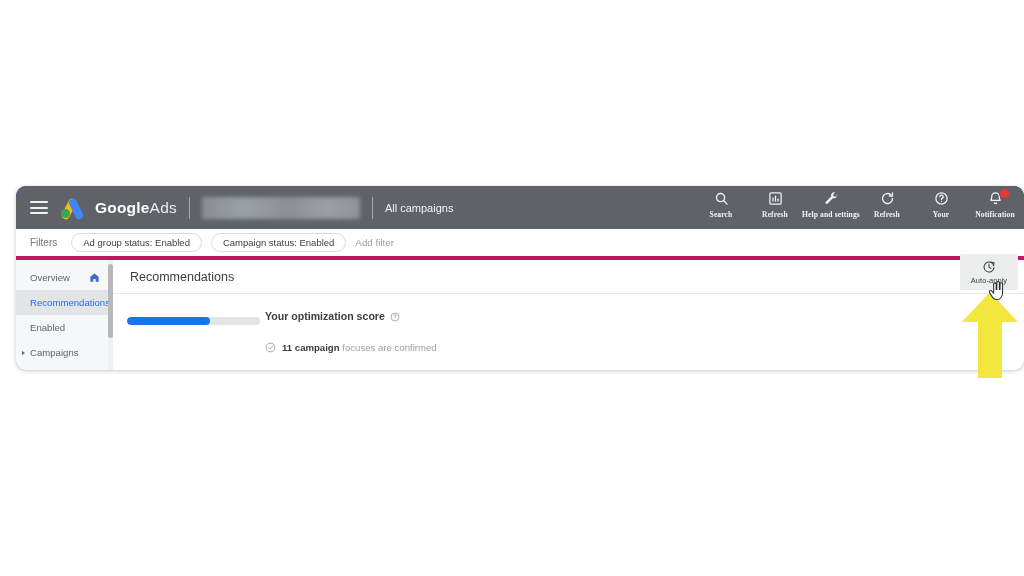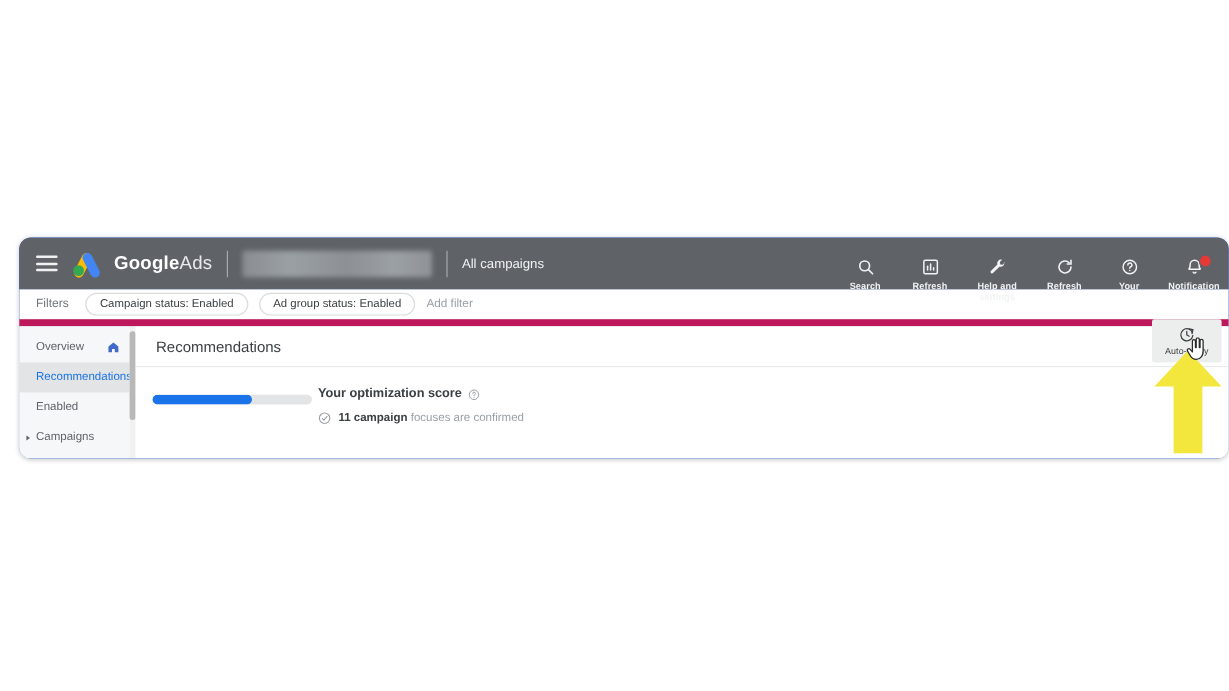--- a/index.html
+++ b/index.html
@@ -8,21 +8,21 @@
     background: #ffffff;
     font-family: "Liberation Sans", sans-serif;
     overflow: hidden;
   }
 
   #screen { position: relative; width: 1024px; height: 576px; background: #fff; }
 
   
   .app-window {
     position: absolute;
-    left: 16px; top: 198px;
+    left: 16px; top: 186px;
     width: 1008px; height: 184px;
     border-radius: 10px;
     overflow: hidden;
     background: #1d4ed8;
     box-shadow: 0 1px 4px rgba(0,0,0,.22);
   }
 
   
   .topbar {
     position: relative;
@@ -64,42 +64,42 @@
 
   .redacted {
     width: 158px; height: 22px;
     background: linear-gradient(90deg,#8a8d91 0%, #9aa0a4 25%, #8d9094 55%, #9ba0a4 80%, #8f9296 100%);
     filter: blur(2.2px);
     border-radius: 2px;
   }
 
   .page-scope { font-size: 11px; color:#f1f3f4; white-space: nowrap; }
 
-  .topbar-actions { margin-left: auto; display:flex; align-items:flex-start; height:43px; padding-top:16px; padding-right:2px;}
+  .topbar-actions { margin-left: auto; display:flex; align-items:flex-start; height:43px; padding-top:4px; padding-right:2px;font-family:Liberation Serif, serif;}
   .tb-item {
     width: 54px; display:flex; flex-direction:column; align-items:center;
     cursor: pointer; position: relative;
   }
   .tb-item.wide { width: 58px; }
   .tb-ico { height: 17px; display:flex; align-items:center; justify-content:center; color:#f1f3f4; }
   .tb-ico svg { display:block; }
   .tb-label {
     font-size: 7.6px; color:#f1f3f4; text-align:center; line-height: 9px;
     margin-top: 3px; letter-spacing:.1px; font-weight:700;
   }
   .badge-dot {
     position:absolute; right: 12px; top:-2px;
     width: 11px; height: 11px; border-radius:50%;
     background:#e53935; border: 1.5px solid #5f6368;
   }
 
   
   .filterbar {
     height: 31px; background:#fff;
-    border-bottom: 6px solid #be185d;
+    border-bottom: 4px solid #be185d;
     display:flex; align-items:center; padding-left: 14px;
   }
   .filters-label { font-size: 10px; color:#70757a; margin-right: 14px; }
   .chip {
     height: 19px; padding: 0 11px;
     border: 1px solid #dadce0; border-radius: 10px;
     font-size: 9.5px; color:#3c4043;
     display:flex; align-items:center; margin-right: 9px;
     background:#fff; cursor:pointer; white-space:nowrap;
   }
@@ -163,21 +163,21 @@
   .progress-track {
     margin-top: 7px; width: 133px; height: 8px;
     background:#e3e4e6; border-radius: 5px; overflow:hidden;
   }
   .progress-fill { height: 8px; background:#1a73e8; border-radius:5px; }
 
   .score-right { padding-left: 5px; }
   .opt-title { display:flex; align-items:flex-end; gap:5px; }
   .opt-title-text { font-size: 10.6px; color:#3c4043; font-weight:700; }
   .help-ico { color:#9aa0a6; display:flex; }
-  .opt-sub { display:flex; align-items:center; gap:6px; margin-top: 9px; }
+  .opt-sub { display:flex; align-items:center; gap:6px; margin-top: 20px; }
   .check-ico { color:#9aa0a6; display:flex; }
   .opt-sub-text { font-size: 9.6px; color:#9aa0a6; }
   .opt-sub-text b { color:#3c4043; font-weight:700; }
 
   
   .arrow-overlay {
     position:absolute; left: 960px; top: 292px;
     width: 60px; height: 86px; pointer-events:none;
   }
   .cursor-ico {
@@ -279,22 +279,22 @@
           </div>
           <div class="badge-dot"></div>
           <div class="tb-label">Notification</div>
         </div>
 
       </div>
     </div>
 
     <div class="filterbar">
       <span class="filters-label">Filters</span>
+      <div class="chip">Ad group status: Enabled</div>
       <div class="chip">Campaign status: Enabled</div>
-      <div class="chip">Ad group status: Enabled</div>
       <span class="add-filter">Add filter</span>
     </div>
 
     <div class="app-body">
 
       <div class="sidebar">
 
         <div class="nav-item">
           <span>Overview</span>
           <span class="home-ico">

